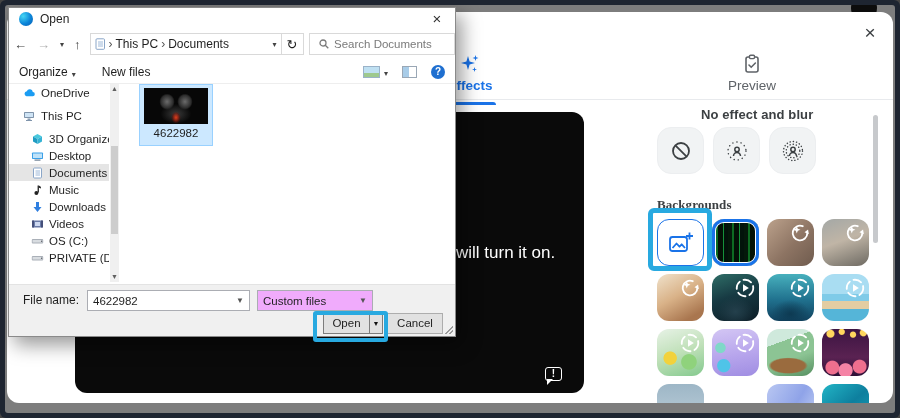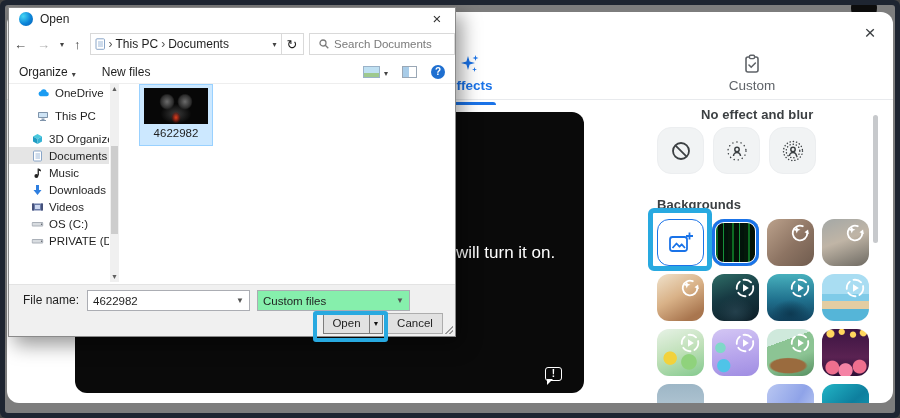--- a/index.html
+++ b/index.html
@@ -58,21 +58,21 @@
   .search-box input::placeholder { color:#7a7a7a; }
   .dlg-toolbar { position:absolute; left:0; top:52px; right:0; height:24px; display:flex; align-items:center; padding:0 10px; gap:26px; border-bottom:1px solid #eee; }
   .tool-item { cursor:pointer; display:flex; align-items:flex-end; gap:4px; }
   .tool-right { margin-left:auto; display:flex; align-items:center; gap:14px; }
   .view-ic { width:17px; height:12px; border:1px solid #9ab2c8; background:linear-gradient(180deg,#bfe0f2 55%, #9ec98e 55%); }
   .pane-ic { width:15px; height:12px; border:1px solid #9aa7b5; background:linear-gradient(90deg,#aacdе8 0 45%, #fff 45%); background:linear-gradient(90deg,#a8cce8 0 45%, #fff 45%); }
   .help-ic { width:14px; height:14px; border-radius:50%; background:#1f6fd0; color:#fff; font-size:10px; font-weight:bold; text-align:center; line-height:14px; }
   .caret { font-size:8px; color:#444; }
 
   .sidebar { position:absolute; left:0; top:76px; width:100px; bottom:54px; overflow:hidden; }
-  .side-item { display:flex; align-items:center; gap:5px; height:17px; padding-left:28px; cursor:pointer; white-space:nowrap; }
+  .side-item { display:flex; align-items:center; gap:5px; height:17px; padding-left:14px; cursor:pointer; white-space:nowrap; }
   .side-item.child { padding-left:22px; }
   .side-item.selected { background:#e5e5e5; }
   .side-item .lbl { font-size:11.5px; }
   .side-gap { height:6px; }
   .side-scroll { position:absolute; left:101px; top:76px; width:9px; bottom:54px; background:#f0f0f0; }
   .side-scroll .thumb { position:absolute; left:1px; top:62px; width:7px; height:88px; background:#cdcdcd; }
   .side-scroll .sarr { position:absolute; left:0; width:9px; height:10px; color:#606060; font-size:7px; text-align:center; line-height:10px; }
 
   .file-tile { position:absolute; left:130px; top:76px; width:74px; height:62px; background:#cce8ff; border:1px solid #99d1ff; }
   .file-thumb { margin:3px auto 0; width:64px; height:36px;
@@ -80,21 +80,21 @@
       radial-gradient(ellipse 16% 30% at 36% 38%, #6b6b6b, #2c2c2c 60%, transparent 75%),
       radial-gradient(ellipse 16% 30% at 64% 38%, #6b6b6b, #2c2c2c 60%, transparent 75%),
       radial-gradient(ellipse 30% 35% at 50% 72%, #3a3a3a, transparent 80%), #070707; }
   .file-label { text-align:center; font-size:11.5px; margin-top:3px; }
 
   .dlg-bottom { position:absolute; left:0; right:0; bottom:0; height:52px; background:#f0f0f0; border-top:1px solid #e3e3e3; }
   .fn-label { position:absolute; left:14px; top:8px; font-size:12px; }
   .combo { position:absolute; height:21px; background:#fff; border:1px solid #abadb3; display:flex; align-items:center; padding:0 5px; font-size:11.5px; justify-content:space-between; cursor:pointer; }
   .combo .chev { color:#555; font-size:8px; }
   .combo.fname { left:78px; top:5px; width:163px; }
-  .combo.ftype { left:248px; top:5px; width:153px; background:#86efac; }
+  .combo.ftype { left:248px; top:5px; width:116px; background:#f0abfc; }
   .btn { position:absolute; height:21px; background:#e1e1e1; border:1px solid #7d7d7d; font-size:11.5px; text-align:center; line-height:19px; cursor:pointer; }
   .btn-open { left:314px; bottom:2px; width:46px; border-right:none; }
   .btn-open-arrow { left:360px; bottom:2px; width:14px; font-size:7px; color:#111; }
   .btn-cancel { left:378px; bottom:2px; width:56px; border-color:#adadad;margin-top:30px; }
   .grip { position:absolute; right:2px; bottom:2px; width:8px; height:8px;
     background:linear-gradient(135deg, transparent 0 50%, #9a9a9a 50% 60%, transparent 60% 75%, #9a9a9a 75% 85%, transparent 85%); }
   .anno-open { position:absolute; left:304px; top:303px; width:75px; height:31px; }
 
   svg { display:block; }
 </style>
@@ -121,21 +121,21 @@
       </div>
 
       <div class="tab" style="left:705px;">
         <div class="tab-ic">
           <svg width="18" height="20" viewBox="0 0 18 20">
             <rect x="3" y="3" width="12" height="15" rx="2" fill="none" stroke="#5f6368" stroke-width="1.6"></rect>
             <rect x="6.5" y="1.2" width="5" height="3.4" rx="1" fill="#fff" stroke="#5f6368" stroke-width="1.4"></rect>
             <path d="M6 11 l2.2 2.2 L12.4 9" fill="none" stroke="#5f6368" stroke-width="1.6" stroke-linecap="round"></path>
           </svg>
         </div>
-        <div class="tab-label">Custom</div>
+        <div class="tab-label">Preview</div>
       </div>
       <div class="tabs-divider"></div>
 
       <div class="video">
         <div class="video-text">will turn it on.</div>
         <div class="feedback">!</div>
       </div>
 
       <div class="sec-label" style="left:650px; top:95px;padding-left:44px;">No effect and blur</div>
       <div class="fx-row" id="fx-row">
@@ -161,21 +161,21 @@
               <svg width="24" height="24" viewBox="0 0 24 24">
                 <circle cx="12" cy="12" r="9.5" fill="none" stroke="#3c4043" stroke-width="1.4" stroke-dasharray="0.2 3" stroke-linecap="round"></circle>
                 <circle cx="12" cy="12" r="6.8" fill="none" stroke="#3c4043" stroke-width="1.4" stroke-dasharray="0.2 3" stroke-linecap="round"></circle>
                 <circle cx="12" cy="10.5" r="2.2" fill="none" stroke="#3c4043" stroke-width="1.5"></circle>
                 <path d="M8.5 17 a3.5 3.5 0 0 1 7 0" fill="none" stroke="#3c4043" stroke-width="1.5"></path>
               </svg>
             </span>
           </div>
         </div>
       <div class="panel-scrollbar"></div>
-      <div class="sec-label" style="left:650px; top:185px;">Backgrounds</div>
+      <div class="sec-label" style="left:650px; top:185px;font-family:Liberation Serif, serif;">Backgrounds</div>
       <div class="bg-grid" id="bg-grid">
           <div class="bg-cell upload">
             <span>
               <svg width="26" height="24" viewBox="0 0 26 24">
                 <rect x="2" y="6" width="17" height="14" rx="2.5" fill="none" stroke="#1a73e8" stroke-width="1.8"></rect>
                 <path d="M4.5 17 l4-4.5 3 3.2 2.2-2.4 3.3 3.7" fill="none" stroke="#1a73e8" stroke-width="1.8" stroke-linejoin="round"></path>
                 <line x1="21.5" y1="1.5" x2="21.5" y2="8.5" stroke="#1a73e8" stroke-width="1.8"></line>
                 <line x1="18" y1="5" x2="25" y2="5" stroke="#1a73e8" stroke-width="1.8"></line>
               </svg>
             </span>
@@ -344,20 +344,30 @@
           <div class="side-item child">
             <span>
               <svg width="13" height="12" viewBox="0 0 13 12">
                 <polygon points="6.5,1 11,3.5 6.5,6 2,3.5" fill="#49c8dd"></polygon>
                 <polygon points="2,3.5 6.5,6 6.5,11 2,8.5" fill="#1f9cc2"></polygon>
                 <polygon points="11,3.5 6.5,6 6.5,11 11,8.5" fill="#35b3d4"></polygon>
               </svg>
             </span>
             <span class="lbl">3D Organize</span>
           </div>
+          <div class="side-item child">
+            <span>
+              <svg width="13" height="12" viewBox="0 0 13 12">
+                <rect x="1" y="2.5" width="11" height="6.5" rx="0.8" fill="#3ba0e8"></rect>
+                <rect x="2" y="3.5" width="9" height="4.5" fill="#bfe2f8"></rect>
+                <rect x="3.5" y="9.5" width="6" height="1.2" fill="#6a7e92"></rect>
+              </svg>
+            </span>
+            <span class="lbl">Desktop</span>
+          </div>
           <div class="side-item child selected">
             <span>
               <svg width="13" height="12" viewBox="0 0 13 12">
                 <rect x="2.5" y="1" width="8" height="10" rx="1" fill="#fff" stroke="#8aa6c8"></rect>
                 <line x1="4.5" y1="4" x2="9" y2="4" stroke="#9db8d8"></line>
                 <line x1="4.5" y1="6" x2="9" y2="6" stroke="#9db8d8"></line>
                 <line x1="4.5" y1="8" x2="9" y2="8" stroke="#9db8d8"></line>
               </svg>
             </span>
             <span class="lbl">Documents</span>

